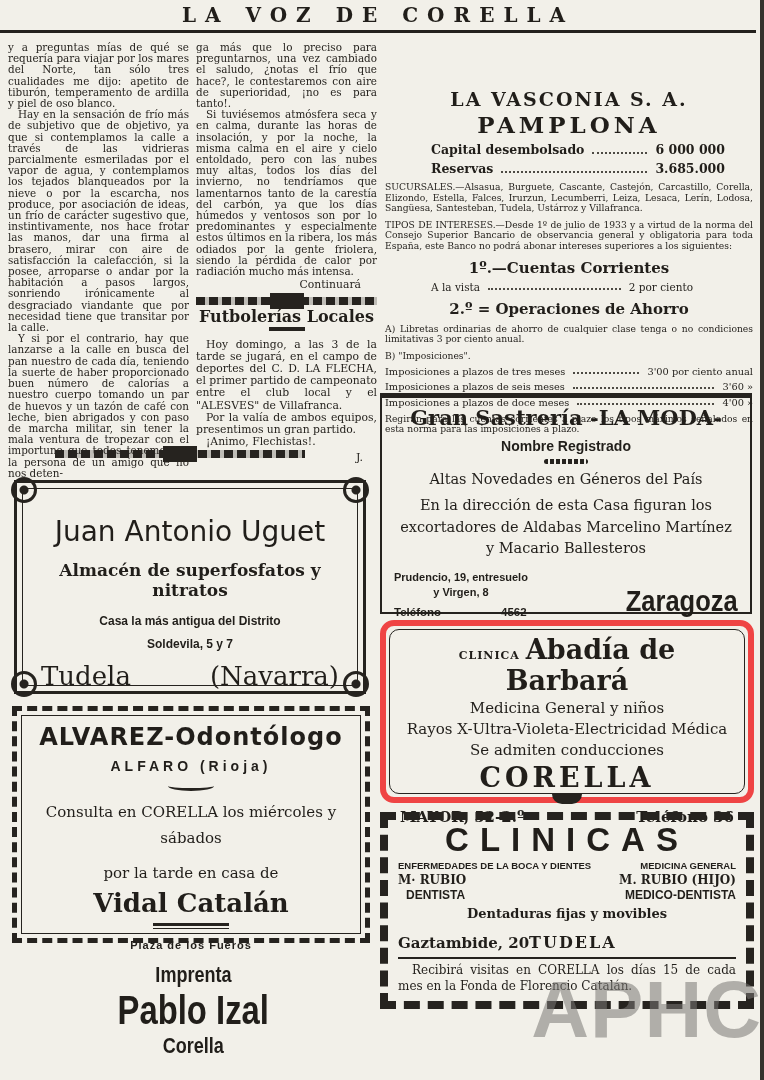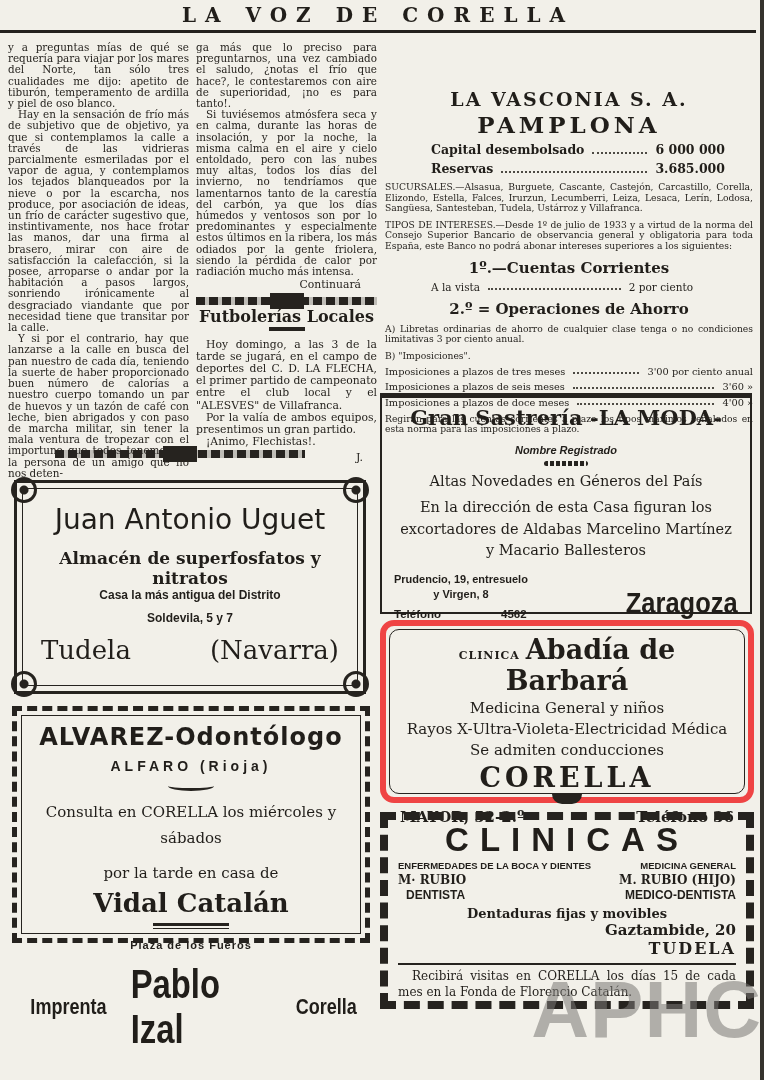--- a/index.html
+++ b/index.html
@@ -39,21 +39,21 @@
   .leader{flex:1;border-bottom:2px dotted #4d4a44;margin:0 8px 3px 8px;min-width:30px;}
   .vas-small{font-size:9.2px;line-height:10.6px;text-align:justify;margin-top:6px;}
   .sec-heading{text-align:center;font-weight:bold;font-size:15px;margin-top:7px;}
   .vista-row{display:flex;align-items:flex-end;font-size:10.5px;margin:4px 60px 0 46px;}
   .imp-row{display:flex;align-items:flex-end;font-size:9.8px;margin-top:4.5px;}
 
   
   .moda{position:absolute;left:380px;top:393px;width:372px;height:221px;box-sizing:border-box;
         border:2px solid #26231f;border-top-width:5px;padding:7px 12px 6px;}
   .moda-title{text-align:center;font-weight:bold;font-size:21px;}
-  .moda-sub{text-align:center;font-weight:bold;font-size:11px;font-family:"Liberation Sans",sans-serif;margin-top:14px;font-style:italic;}
+  .moda-sub{text-align:center;font-weight:bold;font-size:14px;font-family:"Liberation Sans",sans-serif;margin-top:8px;}
   .moda-orn{width:44px;height:5px;margin:5px auto;background:repeating-linear-gradient(90deg,#26231f 0 4px,transparent 4px 6px);border-radius:3px;}
   .moda-body{text-align:center;font-size:14.5px;line-height:1.5;margin-top:4px;}
   .moda-bottom{display:flex;justify-content:space-between;align-items:flex-end;margin-top:10px;}
   .moda-addr{font-family:"Liberation Sans",sans-serif;font-weight:bold;font-size:11px;line-height:1.35;text-align:center;}
   .moda-tel{display:flex;gap:60px;font-family:"Liberation Sans",sans-serif;font-weight:bold;font-size:11.5px;margin-top:6px;text-align:left;}
   .moda-city{font-family:"Liberation Sans",sans-serif;font-weight:bold;font-size:30px;
              transform:scaleX(.85);transform-origin:right bottom;}
 
   
   .abadia{position:absolute;left:380px;top:620px;width:374px;height:183px;box-sizing:border-box;
@@ -73,55 +73,55 @@
   .cli-title{text-align:center;font-family:"Liberation Sans",sans-serif;font-weight:bold;
              font-size:33px;letter-spacing:11px;line-height:1.1;}
   .cli-heads{display:flex;justify-content:space-between;font-family:"Liberation Sans",sans-serif;
              font-weight:bold;font-size:9.5px;margin-top:2px;}
   .cli-names{display:flex;justify-content:space-between;margin-top:2px;}
   .cli-name{font-weight:bold;font-size:12px;text-align:right;}
   .cli-role{font-family:"Liberation Sans",sans-serif;font-weight:bold;font-size:12px;margin-top:1px;}
   .cli-col-right{text-align:right;}
   .cli-col-left .cli-role{padding-left:8px;}
   .cli-sub{text-align:center;font-size:13px;font-weight:bold;margin-top:4px;}
-  .cli-addr-row{display:flex;justify-content:flex-start;align-items:flex-end;margin-top:0;flex-direction:column;}
+  .cli-addr-row{display:flex;justify-content:flex-start;align-items:flex-end;margin-top:12px;}
   .cli-addr{font-size:15px;font-weight:bold;}
   .cli-city{font-size:16px;font-weight:bold;letter-spacing:2px;}
   .cli-rule{height:2px;background:#26231f;margin-top:5px;}
   .cli-footer{font-size:12px;line-height:1.3;margin-top:4px;text-indent:14px;text-align:justify;}
 
   
   .uguet{position:absolute;left:14px;top:480px;width:352px;height:214px;box-sizing:border-box;
-         border:3px solid #26231f;padding:20px 10px 10px;}
+         border:3px solid #26231f;padding:32px 10px 10px;}
   .uguet::before{content:"";position:absolute;inset:5px;border:1px solid #26231f;pointer-events:none;}
   .corner{position:absolute;width:20px;height:20px;border:3px solid #26231f;border-radius:50%;
           background:radial-gradient(circle,#26231f 0 4px,transparent 5px);z-index:2;}
   .tl{left:-6px;top:-6px;} .tr{right:-6px;top:-6px;} .bl{left:-6px;bottom:-6px;} .br{right:-6px;bottom:-6px;}
   .uguet-name{text-align:center;font-family:"DejaVu Sans",sans-serif;font-size:28px;}
   .uguet-line1{text-align:center;font-weight:bold;font-size:17px;margin-top:12px;}
-  .uguet-line2{text-align:center;font-family:"Liberation Sans",sans-serif;font-weight:bold;font-size:12px;}
+  .uguet-line2{text-align:center;font-family:"Liberation Sans",sans-serif;font-weight:bold;font-size:12px;margin-top:14px;}
   .uguet-line3{text-align:center;font-family:"Liberation Sans",sans-serif;font-weight:bold;font-size:12px;margin-top:9px;}
   .uguet-bottom{display:flex;justify-content:space-between;padding:0 14px;margin-top:10px;
                 font-size:26px;}
 
   
   .alvarez{position:absolute;left:12px;top:706px;width:358px;height:237px;box-sizing:border-box;
            border:5px dashed #26231f;padding:12px 10px 8px;}
   .alvarez::before{content:"";position:absolute;inset:4px;border:1px solid #26231f;pointer-events:none;}
   .alv-title{text-align:center;font-family:"DejaVu Sans",sans-serif;font-weight:bold;font-size:24px;letter-spacing:1px;}
   .alv-sub{text-align:center;font-family:"Liberation Sans",sans-serif;font-weight:bold;font-size:14px;letter-spacing:4px;margin-top:7px;}
   .squiggle{width:46px;height:7px;margin:7px auto 0;border-bottom:3px solid #26231f;border-radius:50%;}
   .alv-body{text-align:center;font-size:15px;line-height:1.75;margin-top:8px;}
   .alv-name{text-align:center;font-weight:bold;font-size:26px;margin-top:2px;}
   .name-rule{width:76px;height:2px;border-top:3px solid #26231f;border-bottom:1px solid #26231f;margin:5px auto 0;}
   .alv-addr{text-align:center;font-family:"Liberation Sans",sans-serif;font-weight:bold;font-size:11px;letter-spacing:1px;margin-top:10px;}
 
   
   .imprenta{position:absolute;left:22px;top:962px;width:342px;display:flex;justify-content:space-between;
-            align-items:center;font-family:"Liberation Sans",sans-serif;font-weight:bold;}
+            align-items:center;font-family:"Liberation Sans",sans-serif;font-weight:bold;flex-direction:column;}
   .imp-label,.imp-city{font-size:22px;display:inline-block;transform:scaleX(.82);}
   .imp-name{font-size:40px;display:inline-block;transform:scaleX(.82);}
 
   .watermark{position:absolute;right:2px;bottom:32px;font-family:"Liberation Sans",sans-serif;
              font-weight:bold;font-size:80px;line-height:.95;color:rgba(122,120,116,.55);letter-spacing:1px;}
 </style>
 </head>
 <body>
 
 <div class="page">

